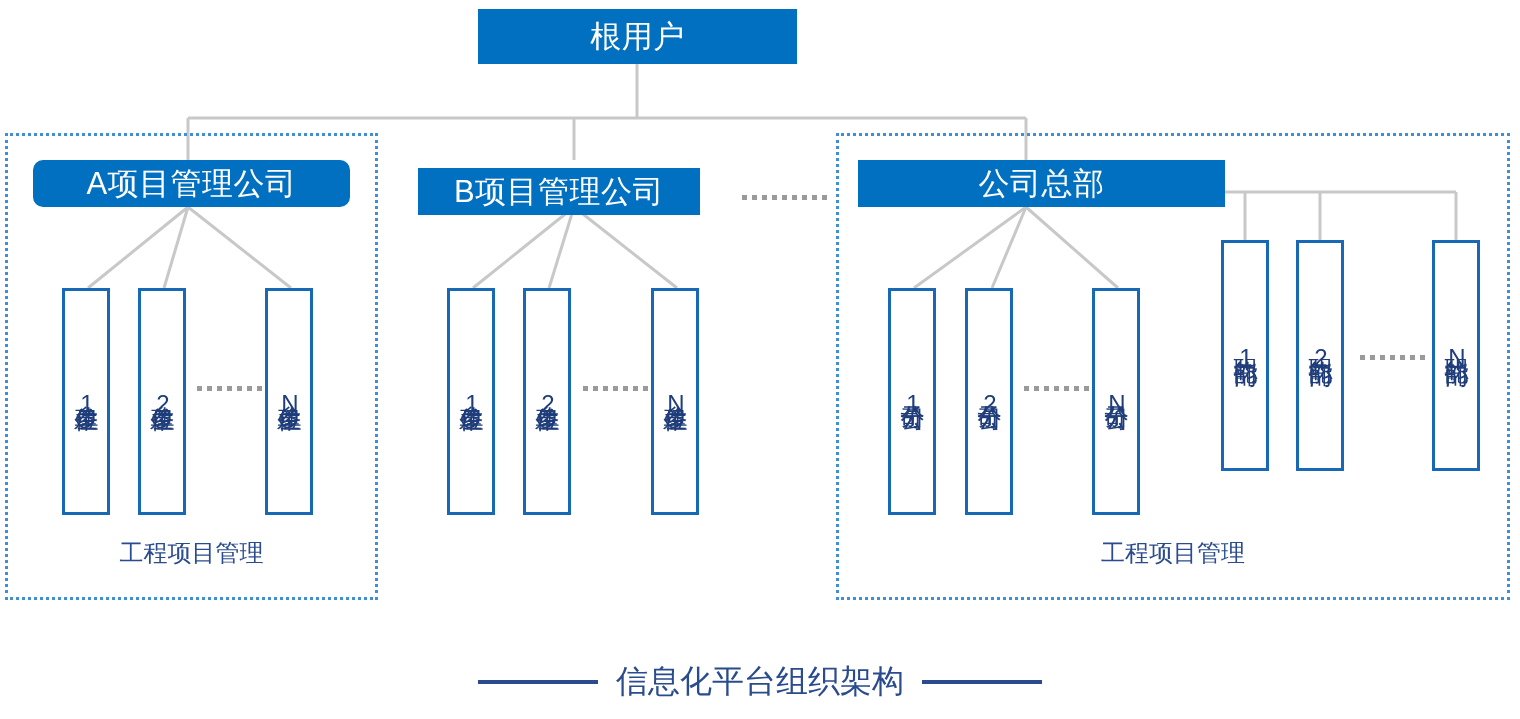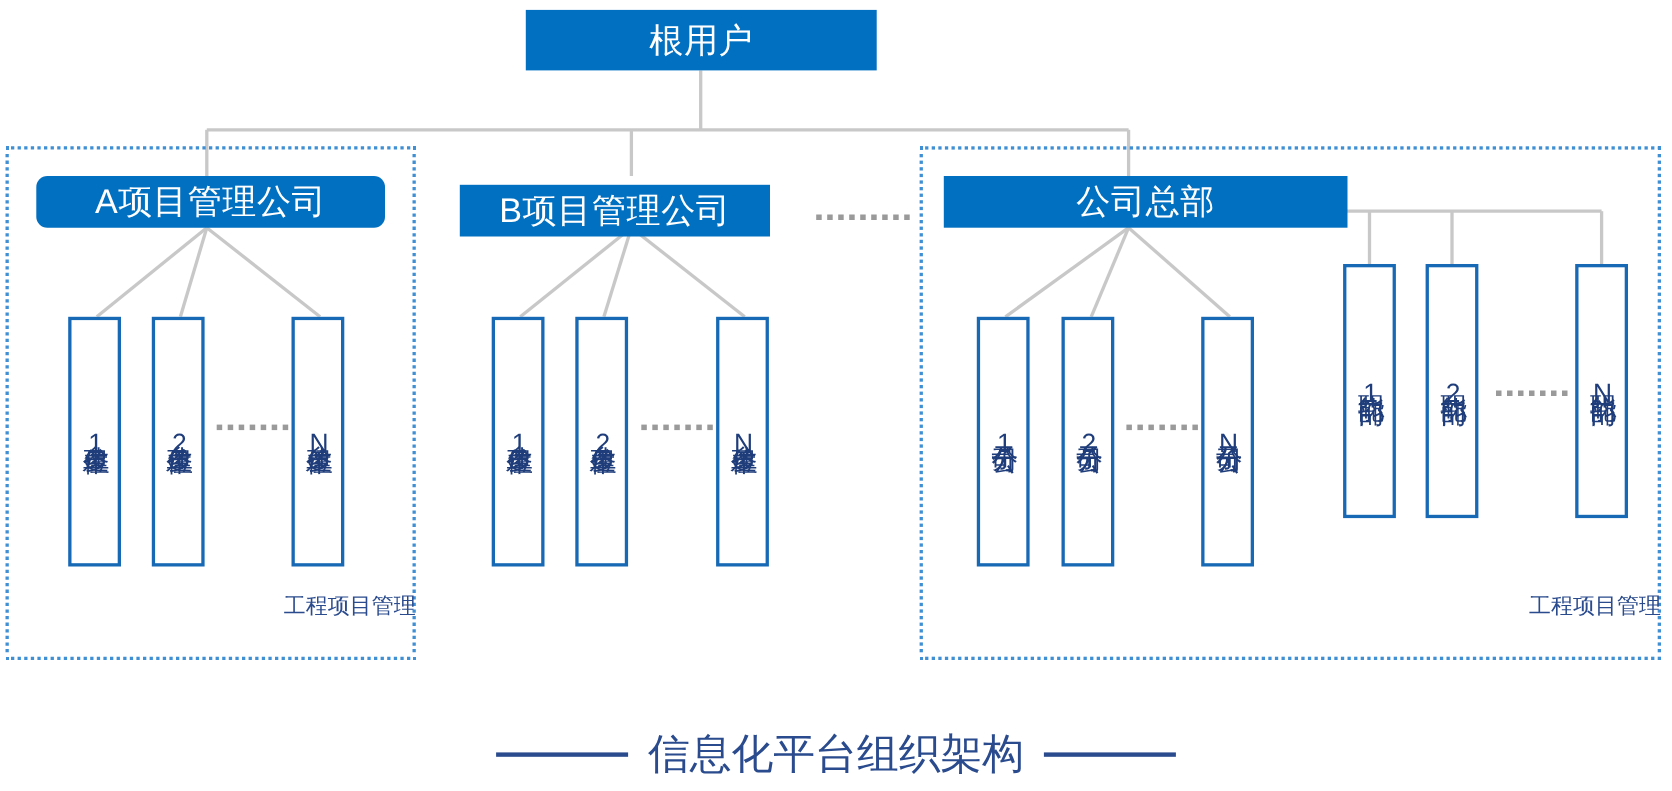--- a/index.html
+++ b/index.html
@@ -43,23 +43,23 @@
   
   .region {
     position: absolute;
     border: 3px dotted #3f8fd4;
     box-sizing: border-box;
     background: transparent;
   }
   .region-label {
     position: absolute;
     color: #2a4b8d;
-    font-size: 20px;
-    white-space: nowrap;
-    text-align: right;
+    font-size: 24px;
+    white-space: nowrap;
+    text-align: center;
   }
 
   
   .leaf {
     position: absolute;
     box-sizing: border-box;
     border: 3px solid #1769b5;
     background: #ffffff;
     color: #1f3d7a;
     display: flex;
@@ -103,21 +103,21 @@
     justify-content: center;
     gap: 18px;
   }
   #caption .rule {
     width: 120px;
     height: 4px;
     background: #2a4b8d;
   }
   #caption .cap-text {
     color: #2a4b8d;
-    font-size: 38px;
+    font-size: 32px;
     white-space: nowrap;
   }
 </style>
 </head>
 <body>
 
 <div id="stage">
 
   <svg id="wires" viewBox="0 0 1520 719" xmlns="http://www.w3.org/2000/svg">
     <g stroke="#c8c8c8" stroke-width="3" fill="none">

